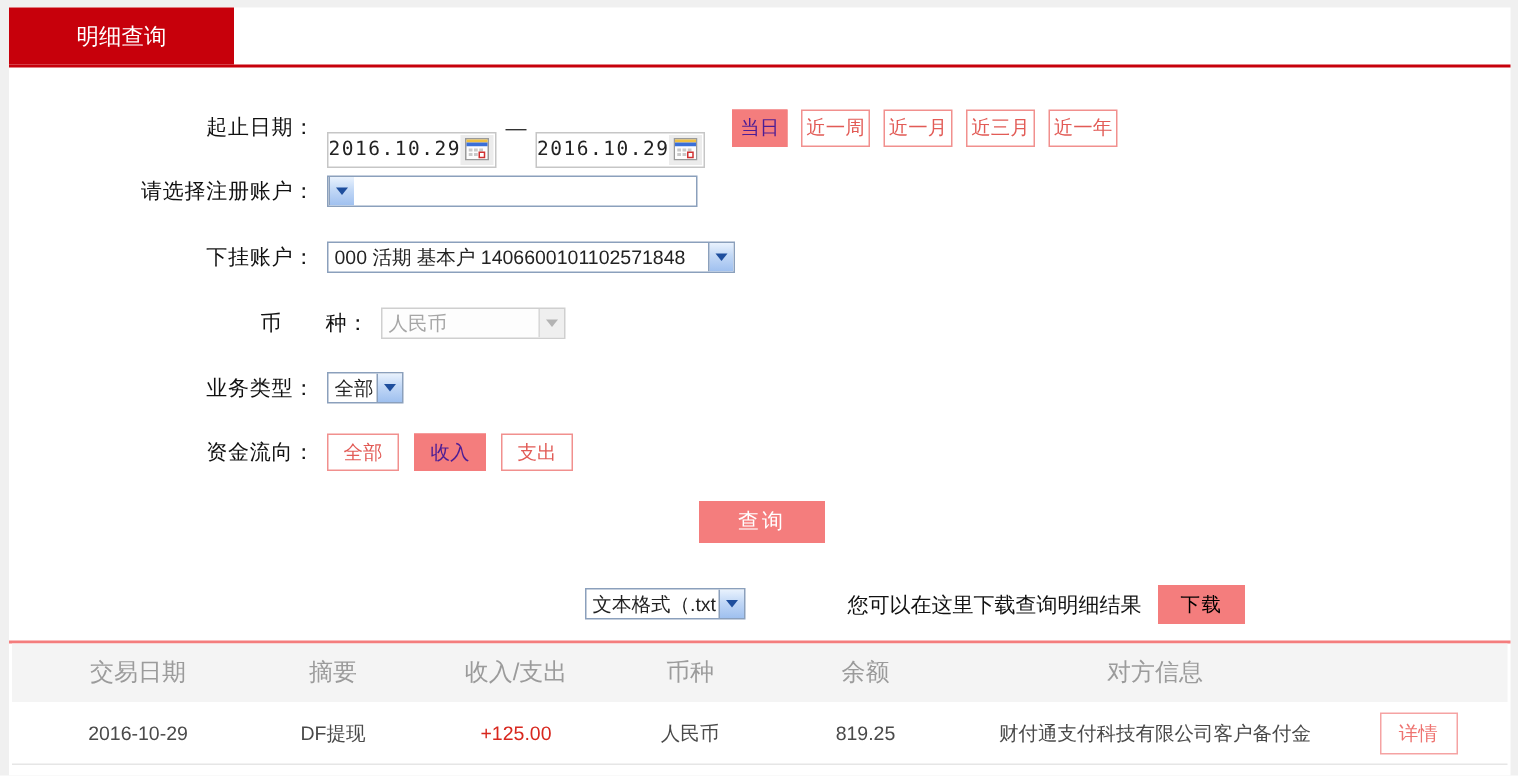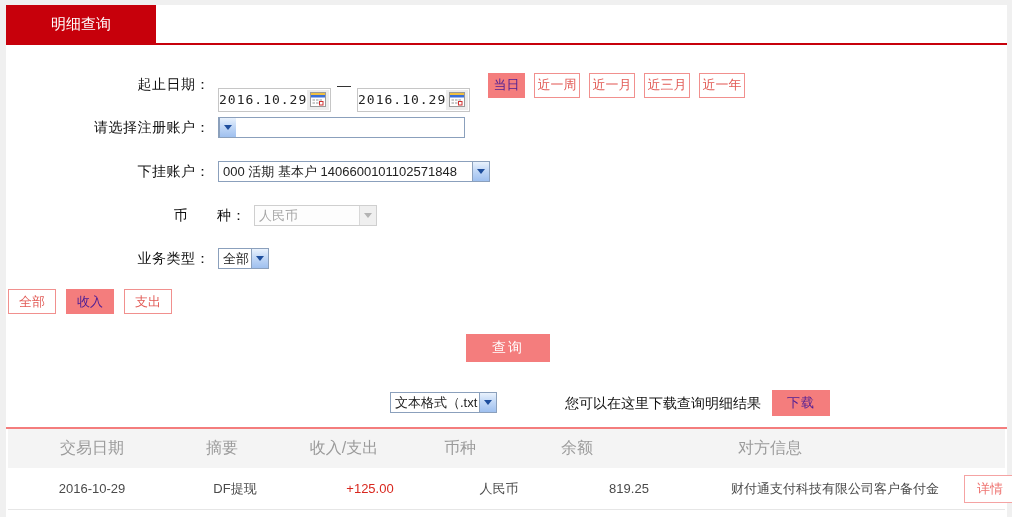--- a/index.html
+++ b/index.html
@@ -81,37 +81,37 @@
     font-size:14px; letter-spacing:2px; cursor:pointer;
     font-family:inherit;
   }
   
   .dl-row { position:absolute; top:389px; left:0; right:0; height:28px; }
   .dl-label { position:absolute; left:193px; top:6px; font-size:14px; color:#111; }
   .dl-select { position:absolute; left:390px; top:3px; width:107px; }
   .dl-hint { position:absolute; left:565px; top:6px; font-size:14px; color:#111; }
   .dl-btn {
     position:absolute; left:772px; top:1px; width:58px; height:26px;
-    background:var(--salmon,#f47d7d); color:#4c1d95; border:none; font-size:13px;
+    background:var(--salmon,#f47d7d); color:#000000; border:none; font-size:13px;
     letter-spacing:1px; cursor:pointer; font-family:inherit;
   }
   
   .t-line { position:absolute; left:6px; right:5px; top:427px; height:2px; background:var(--salmon,#f47d7d); }
   .t-grid {
     display:grid; grid-template-columns:168px 92px 152px 80px 154px 232px 1fr;
     align-items:center; justify-items:center;
   }
   .t-header {
     position:absolute; left:8px; right:7px; top:429px; height:39px;
     background:#f4f4f4; color:#9b9b9b; font-size:16px;
   }
   .t-row {
     position:absolute; left:8px; right:7px; top:468px; height:42px;
     background:#fff; border-bottom:1px solid #e6e6e6;
-    color:#4a4a4a; font-size:13px;gap:13px;
+    color:#4a4a4a; font-size:13px;
   }
   .amount { color:var(--amount-red,#d8271e); }
   .detail-btn {
     height:28px; width:52px; background:#fff;
     border:1px solid #f5a3a3; color:#ee7471; font-size:13px; cursor:pointer;
     font-family:Liberation Mono, monospace;
   }
 </style>
 </head>
 <body>
@@ -200,20 +200,21 @@
   <span class="row-label">业务类型：</span>
   <div class="xp-select ctl" style="width:51px;">
     <span class="sval">全部</span>
     <span class="sarrow">
         <span class="chev"></span>
       </span>
   </div>
 </div>
 
 <div class="row" style="top:289px;height:25px;">
+  <span class="row-label">资金流向：</span>
   <button class="btn btn-flow ctl">全部</button>
   <button class="btn btn-flow filled">收入</button>
   <button class="btn btn-flow">支出</button>
 </div>
 
 <button class="query-btn">查询</button>
 
 <div class="dl-row">
   <div class="xp-select dl-select">
     <span class="sval">文本格式（.txt）</span>

